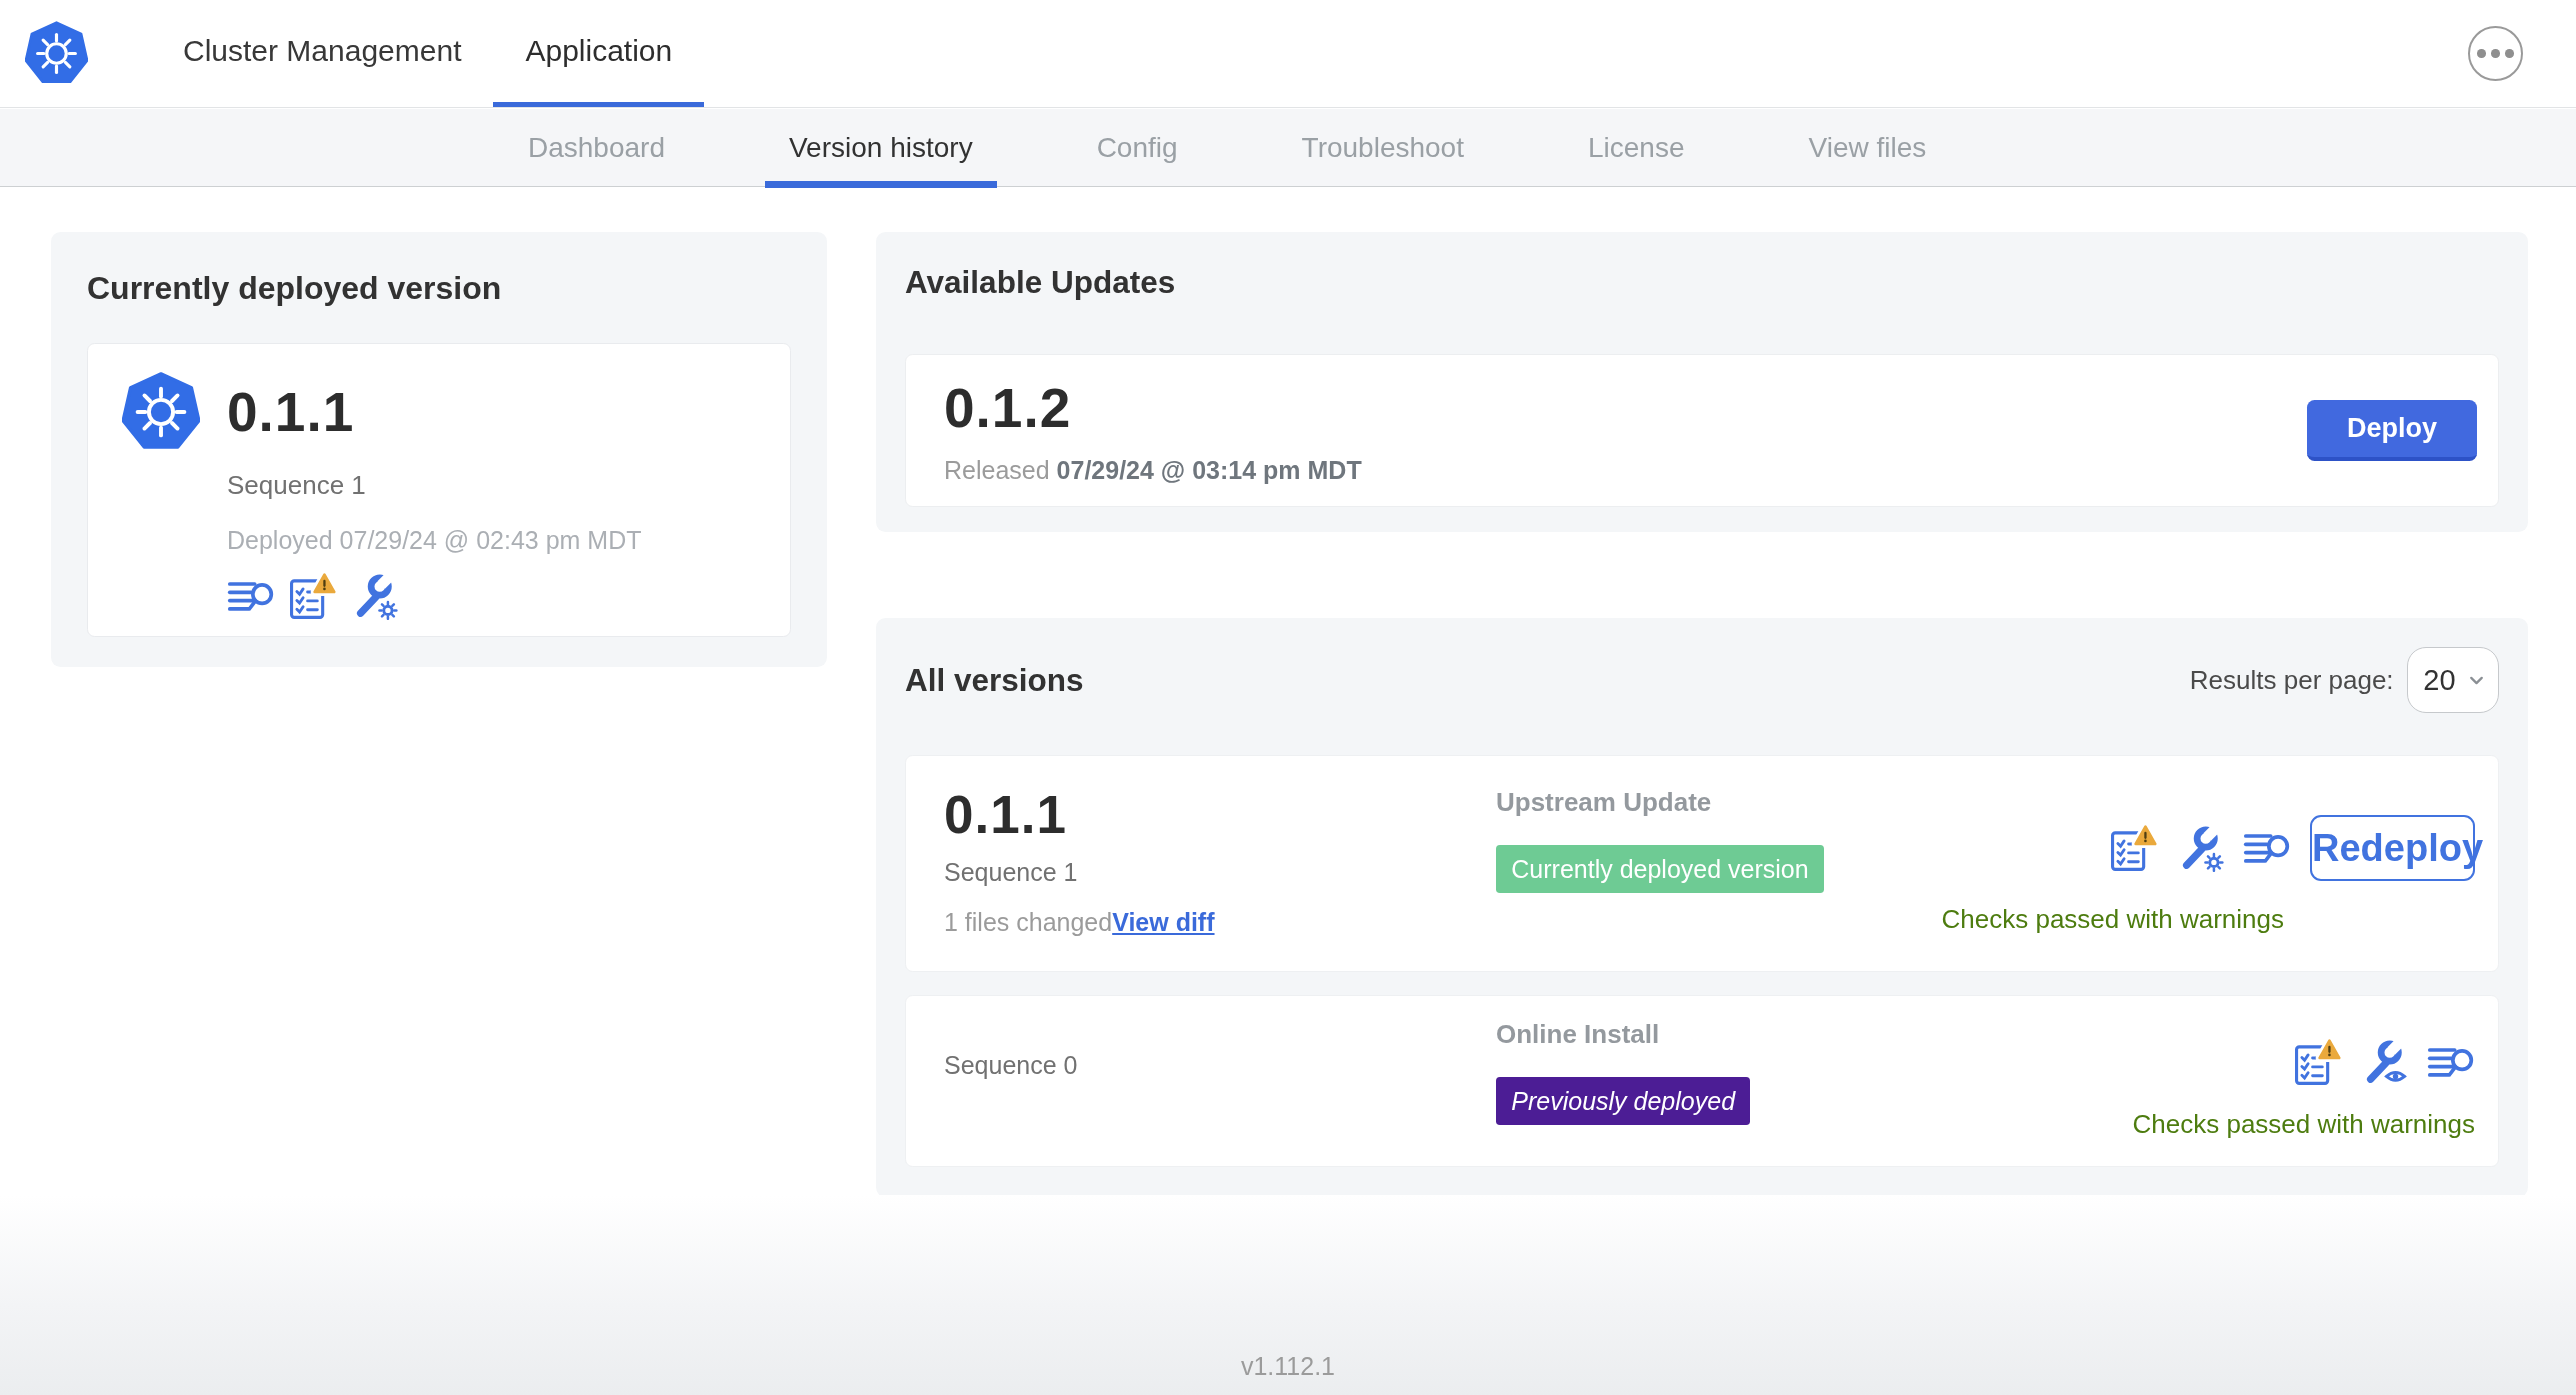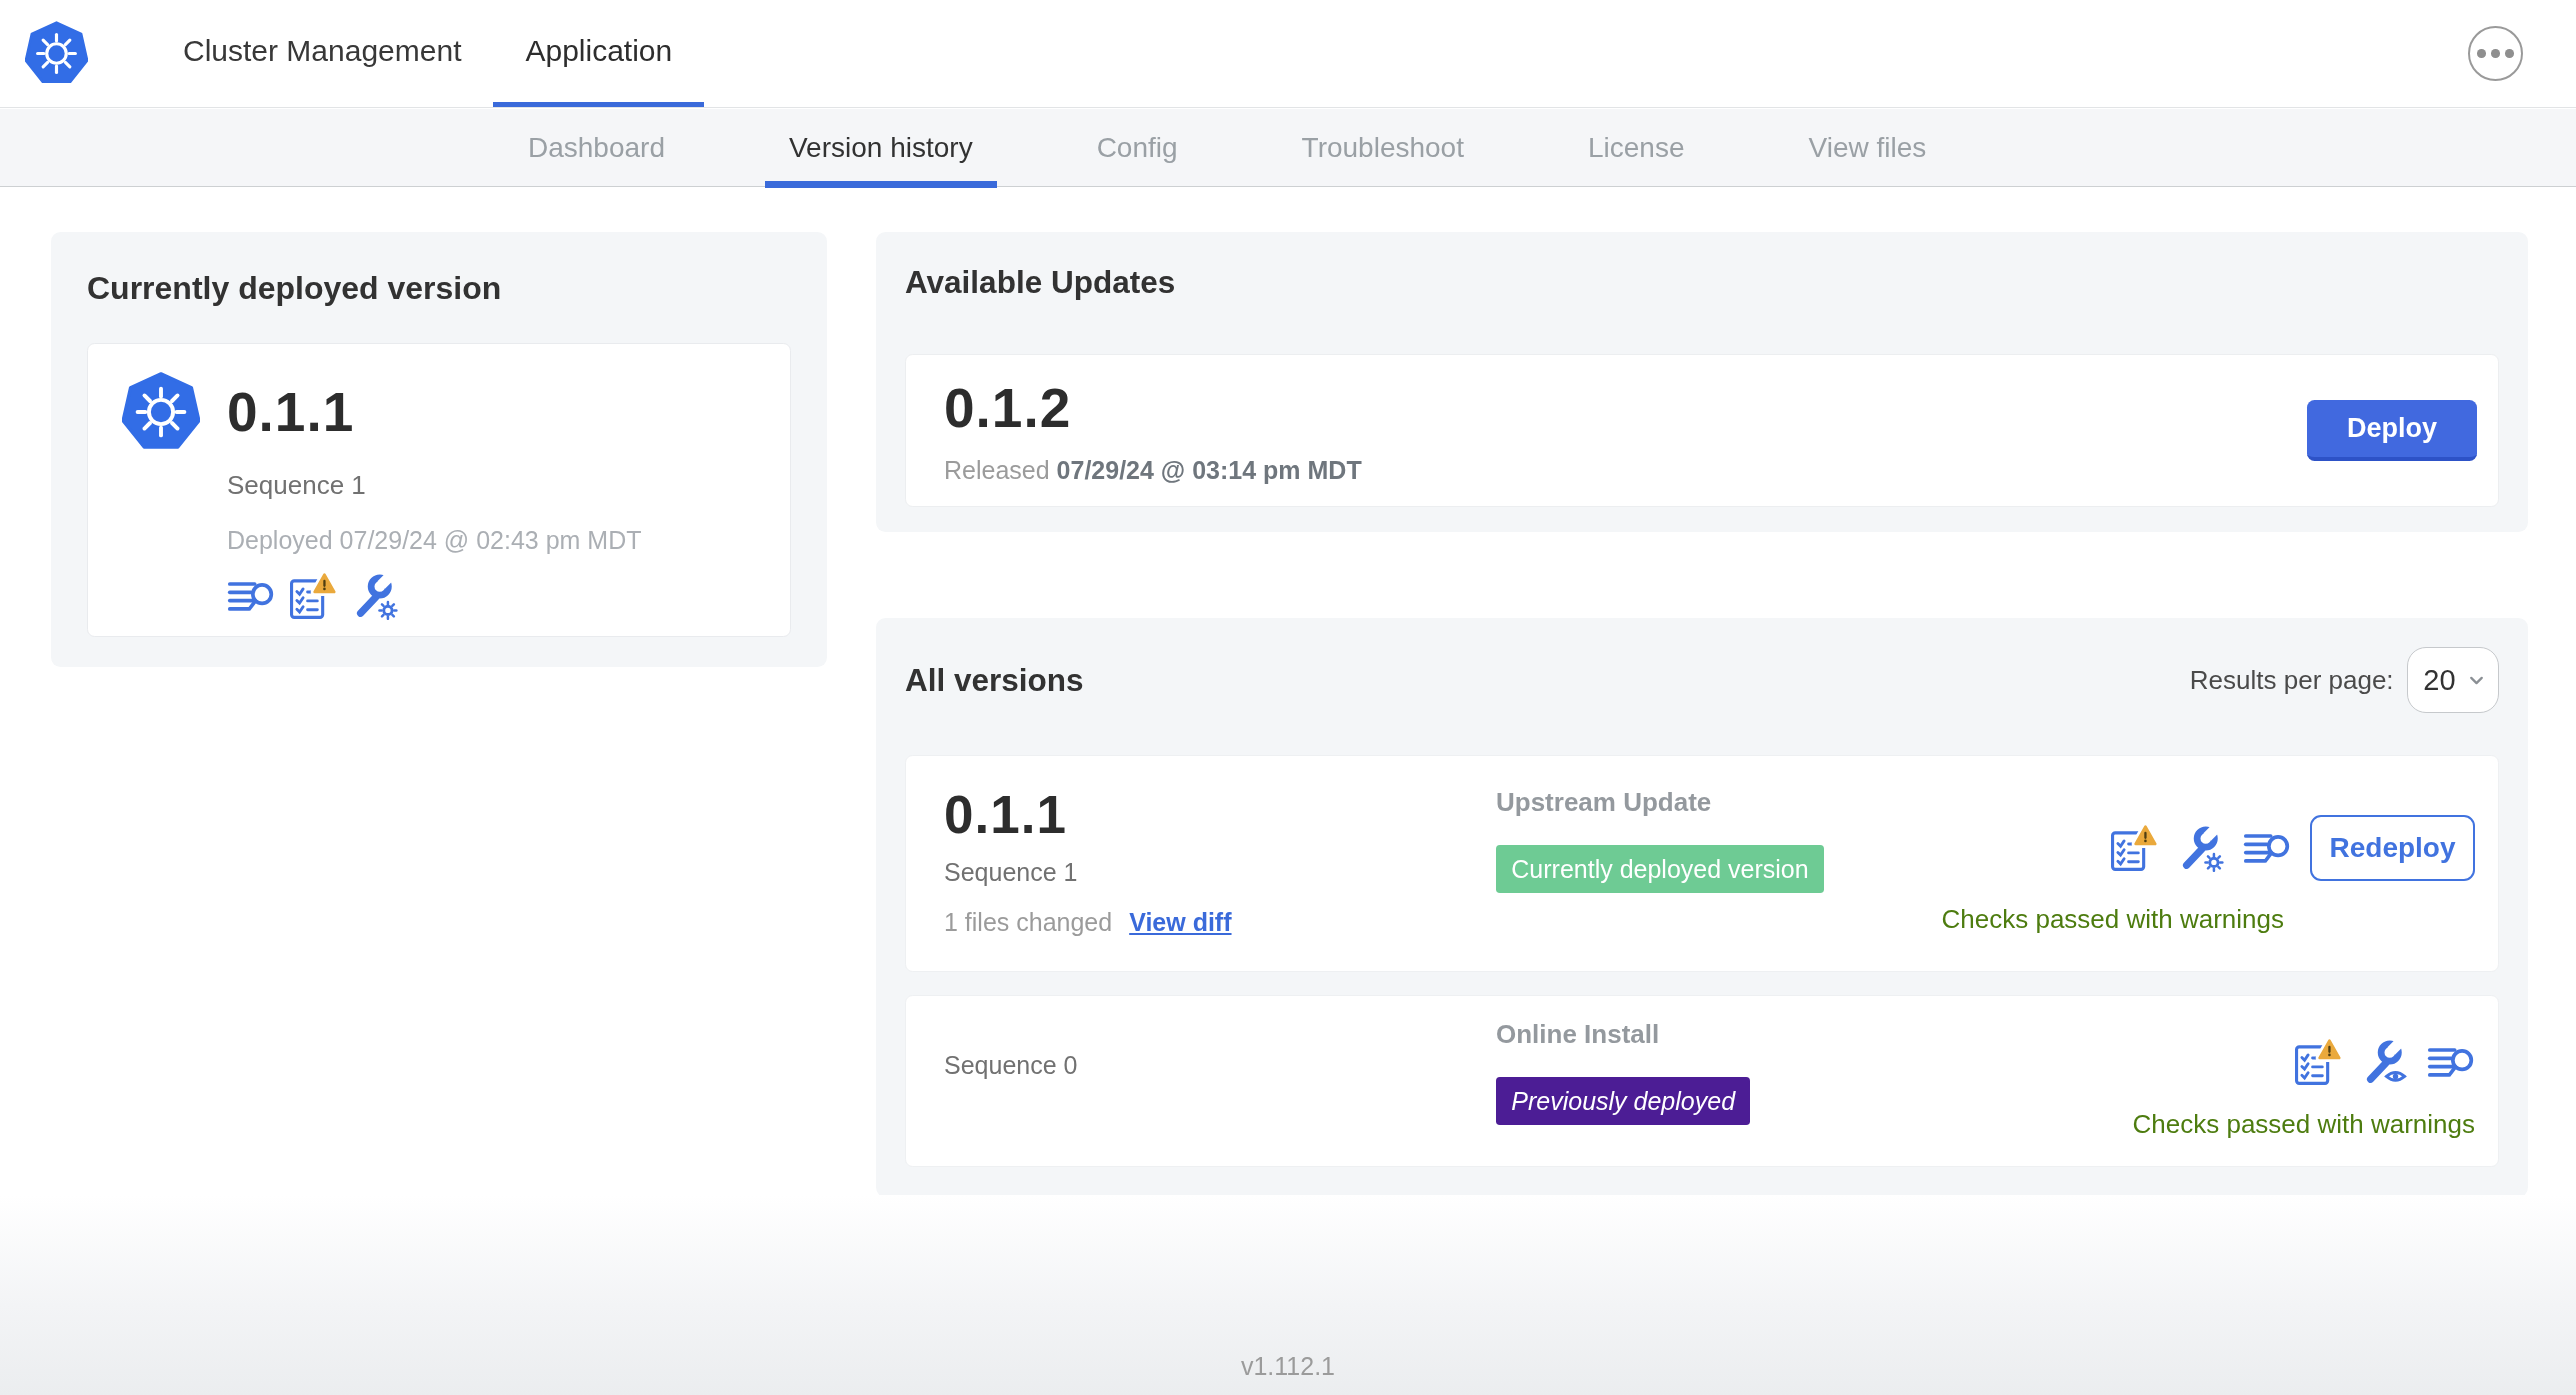--- a/index.html
+++ b/index.html
@@ -97,41 +97,41 @@
     display:flex; padding:0 23px 0 38px;
   }
   .version-row.row-1 { margin-top:42px; height:217px; }
   .version-row.row-2 { margin-top:23px; height:172px; }
 
   .vr-left { width:552px; flex:0 0 auto; }
   .row-1 .vr-left { padding-top:32px; }
   .row-2 .vr-left { padding-top:38px; }
   .vr-version { font-size:53px; font-weight:700; color:#2d2d2d; letter-spacing:1px; line-height:1; }
   .vr-sequence { margin-top:17px; font-size:25px; color:#717171; }
-  .vr-files { margin-top:21px; font-size:25px; color:#9b9b9b; display:flex; gap:17px; align-items:baseline; }
+  .vr-files { margin-top:21px; font-size:25px; color:#9b9b9b; display:flex; align-items:baseline; }
   .view-diff { color:#3a6ada; font-weight:600; text-decoration:underline; cursor:pointer; }
 
   .vr-mid { flex:1 1 auto; }
   .row-1 .vr-mid { padding-top:31px; }
   .row-2 .vr-mid { padding-top:23px; }
   .vr-source { font-size:26px; font-weight:600; color:#94999e; }
   .badge {
     display:inline-block; margin-top:27px; padding:9.5px 15.3px; border-radius:3.8px;
     font-size:25px; color:#fff;
   }
   .badge-green { background:#6ecb94; }
   .badge-gray  { background:#4c1d95;font-style:italic; }
 
   .vr-right { flex:0 0 auto; display:flex; flex-direction:column; align-items:flex-end; }
   .row-1 .vr-right { padding-top:59px; }
   .row-2 .vr-right { padding-top:42px; }
   .vr-actions { display:flex; align-items:center; gap:19px; }
   .btn-outline {
     width:165px; height:66px; background:#fff; border:2.9px solid #4173df; border-radius:11px;
-    color:#4173df; font-size:28px; font-weight:700; cursor:pointer; font-family:inherit;
+    color:#4173df; font-size:38px; font-weight:700; cursor:pointer; font-family:inherit;
   }
   .vr-status { margin-top:23px; font-size:26px; color:#4d7c0f; }
   .vr-status.offset-for-button { margin-right:191px; }
 
   
   .footer {
     position:absolute; left:0; bottom:0; width:2576px; height:201px;
     background:linear-gradient(180deg, #ffffff 0%, #f3f4f6 55%, #ebedef 100%);
     display:flex; align-items:flex-end; justify-content:center; padding-bottom:7px;
   }

